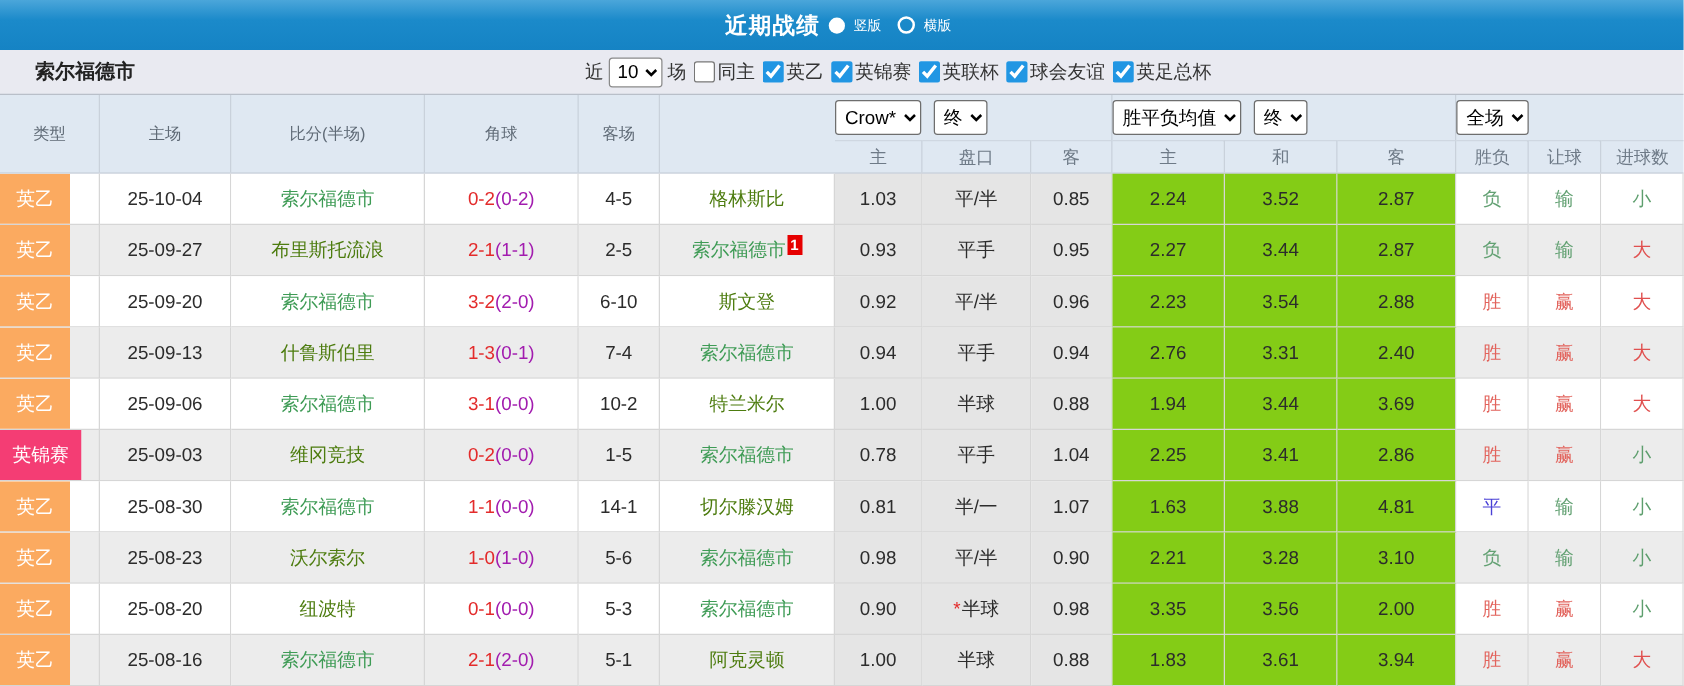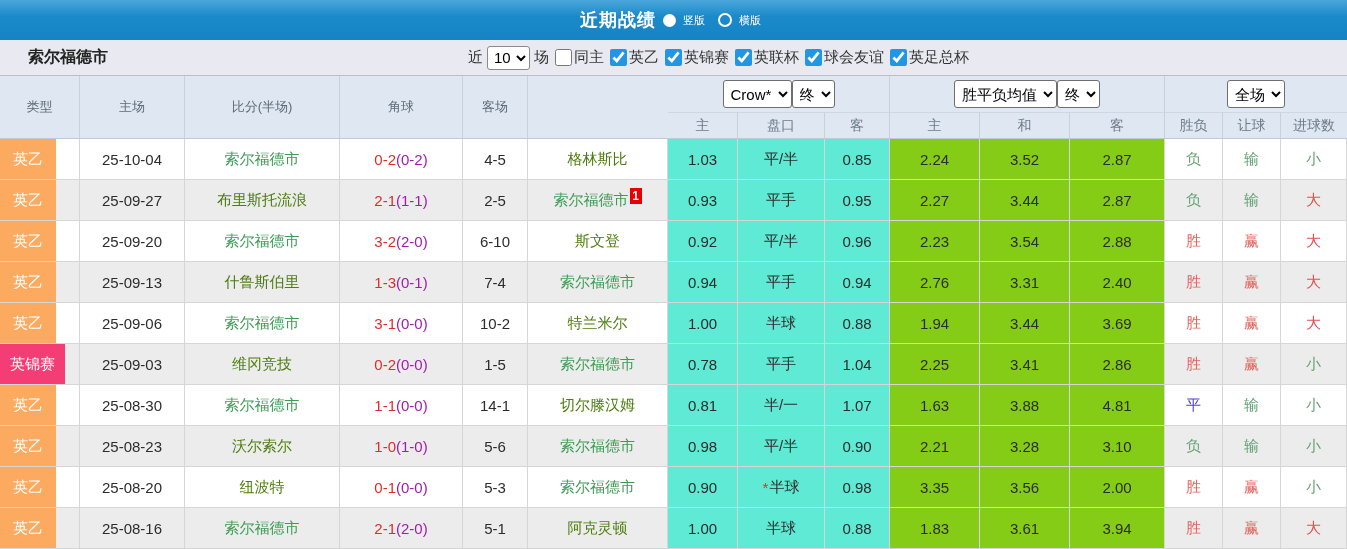--- a/index.html
+++ b/index.html
@@ -24,35 +24,35 @@
   .filters select { height:24px; font-size:15px; margin:0 4px; border:1px solid #8a8a8a; border-radius:3px; background:#fff; padding:0 2px; }
   .chk { display:inline-flex; align-items:center; margin-left:6px; cursor:default; }
   .chk input { width:17px; height:17px; accent-color:#2196e3; margin-right:2px; }
 
   
   .grid15 { display:grid;
     grid-template-columns:80px 105px 155px 123px 65px 140px 70px 87px 65px 90px 90px 95px 58px 58px 66px; }
   .thead { background:#dfe8f2; grid-template-rows:36px 26px; border-bottom:1px solid #c2c9d3; }
   .hc { grid-row:1/3; display:flex; align-items:center; justify-content:center;
         color:#5f6a76; font-size:13px; border-right:1px solid #c9d1db; }
-  .hgroup { grid-row:1; display:flex; align-items:center; justify-content:center; 
+  .hgroup { grid-row:1; display:flex; align-items:center; gap:10px;
             border-right:1px solid #c9d1db; }
   .hgroup select { height:28px; font-size:15px; border:1px solid #6e6e6e; border-radius:3px; background:#fff; padding:0 3px; }
   .g1 { grid-column:7/10; } .g2 { grid-column:10/13; } .g3 { grid-column:13/16; border-right:none; }
   .sh { grid-row:2; display:flex; align-items:center; justify-content:center;
         color:#6e7a87; font-size:14px; border-right:1px solid #c9d1db; border-top:1px solid #cfd7e1; }
   .sh:last-child { border-right:none; }
 
   
   .trow { height:41px; }
   .cell { display:flex; align-items:center; justify-content:center; font-size:15px; color:#2c2c2c;
           border-right:1px solid #d6d6d6; border-bottom:1px solid #d6d6d6; overflow:hidden; }
   .trow.odd .cell { background:#fff; }
   .trow.even .cell { background:#ececec; }
-  .trow .cell.cream { background:#5eead4; }
+  .trow .cell.cream { background:#e5e5e5; }
   .trow .cell.blues { background:#84cc16; }
   .c-type { justify-content:flex-start; padding:0; }
   .badge { height:41px; min-width:56px; display:inline-flex; align-items:center; justify-content:center;
            color:#fff; font-size:15px; padding:0 10px; }
   .team { color:#4d7c0f; }
   .team.self { color:#3e9b55; }
   .score { color:#e32b2b; }
   .half { color:#a21caf; }
   .sup-badge { display:inline-block; background:#e60000; color:#fff; font-size:12px; font-weight:bold;
                line-height:16px; min-width:12px; text-align:center; padding:0 2px; margin-left:1px;

